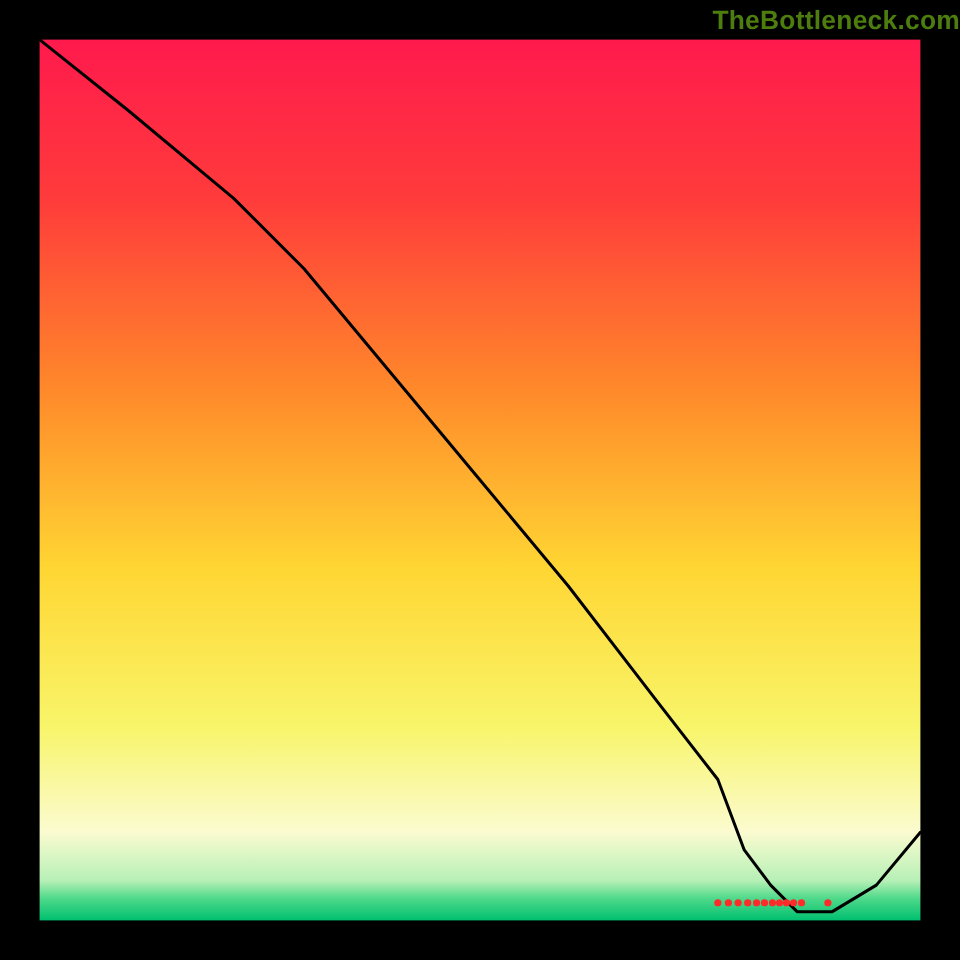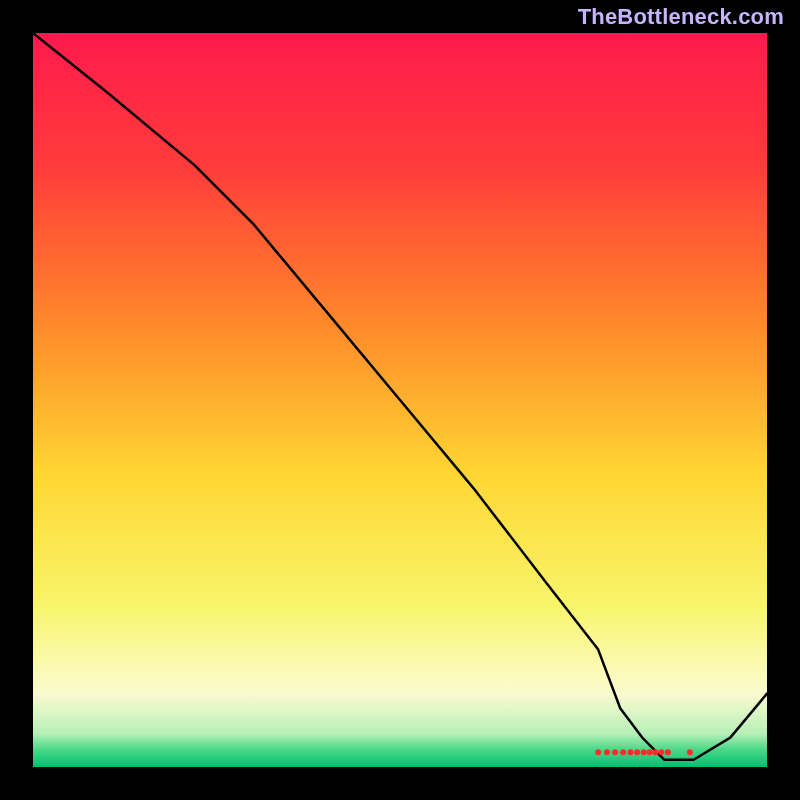--- a/index.html
+++ b/index.html
@@ -12,22 +12,22 @@
     overflow: hidden;
   }
   .stage {
     position: relative;
     width: 800px;
     height: 800px;
   }
   .watermark {
     position: absolute;
     top: 4px;
-    right: 16px;
-    color: #c4b5fd;
+    right: 0;
+    color: #4d7c0f;
     font-size: 22px;
     font-weight: 600;
     letter-spacing: 0.2px;
     user-select: none;
   }
   svg {
     position: absolute;
     left: 0;
     top: 0;
   }

